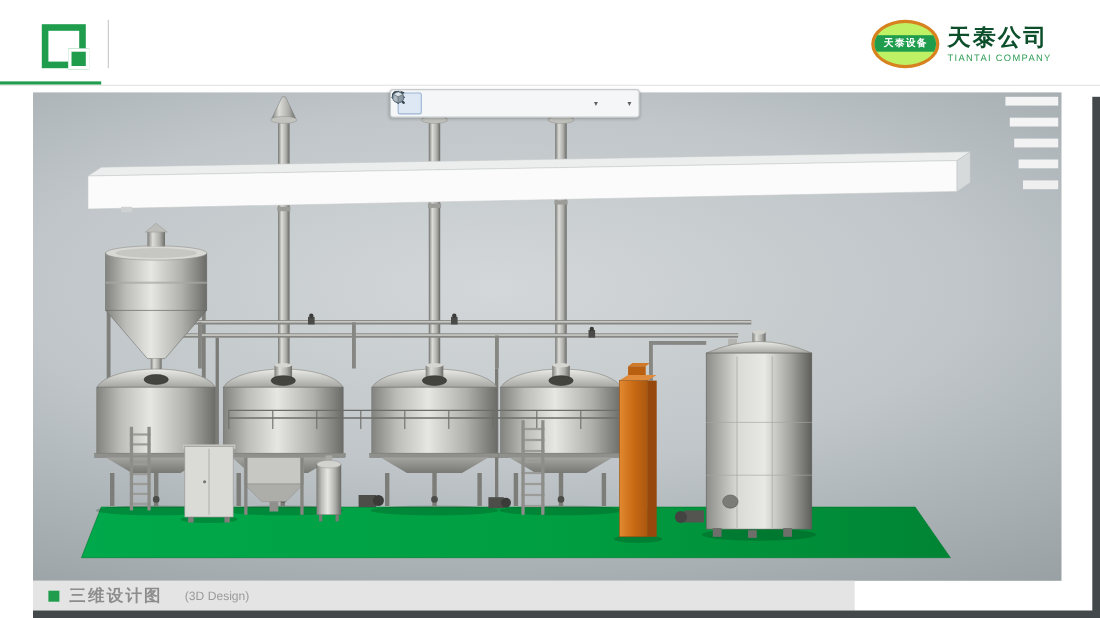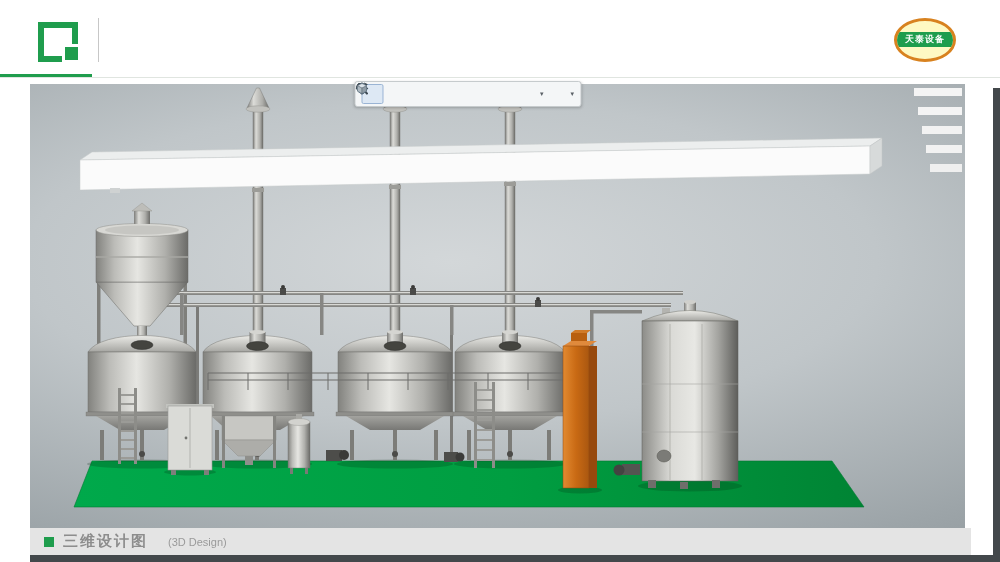--- a/index.html
+++ b/index.html
@@ -17,21 +17,21 @@
   
   .hdr{position:absolute;left:0;top:0;width:1000px;height:80px;display:flex;align-items:center;padding-left:38px;box-sizing:border-box;}
   .logo-mark{position:relative;width:44px;height:48px;flex:0 0 auto;}
   .logo-outer{position:absolute;left:0;top:6px;width:28px;height:28px;border:6px solid var(--accent);}
   .logo-inner{position:absolute;left:24px;top:28px;width:13px;height:13px;background:var(--accent);border:3px solid #fff;}
   .v-div{width:1px;height:44px;background:#c7c7c7;margin:0 16px 0 16px;}
   .title-wrap{display:flex;align-items:baseline;color:#3d3d3d;}
   .title-cn{font-size:29px;font-weight:500;letter-spacing:2px;}
   .title-en{font-size:16px;font-weight:400;margin-left:6px;color:#474747;}
   .brand{margin-left:auto;margin-right:44px;display:flex;align-items:center;gap:7px;}
-  .badge{position:relative;width:56px;height:38px;border:3px solid var(--badge-orange);border-radius:50%;background:#fef9c3;overflow:hidden;flex:0 0 auto;text-decoration:underline;}
+  .badge{position:relative;width:56px;height:38px;border:3px solid var(--badge-orange);border-radius:50%;background:#bef264;overflow:hidden;flex:0 0 auto;text-decoration:underline;}
   .badge-band{position:absolute;left:-4px;right:-4px;top:11px;height:15px;background:var(--accent);color:#fff;font-size:9px;line-height:15px;text-align:center;letter-spacing:1px;font-weight:bold;}
   .brand-text{display:flex;flex-direction:column;line-height:1.05;}
   .brand-cn{font-size:21px;font-weight:bold;color:#0d4f2b;letter-spacing:2px;}
   .brand-en{font-size:8.5px;color:#2f9e55;letter-spacing:1.2px;margin-top:2px;}
   .hdr-line{position:absolute;left:0;top:77px;width:1000px;height:1px;background:#e0e5e0;}
   .hdr-accent{position:absolute;left:0;top:74px;width:92px;height:3px;background:var(--accent);}
 
   
   .viewport{
     position:absolute;left:30px;top:84px;width:935px;height:444px;
@@ -46,21 +46,21 @@
     padding:2px 6px;display:flex;align-items:center;gap:4px;
     box-shadow:0 1px 3px rgba(0,0,0,.22);z-index:5;
   }
   .tb-btn{width:20px;height:18px;display:flex;align-items:center;justify-content:center;border-radius:2px;border:1px solid transparent;}
   .tb-btn svg{width:13px;height:13px;display:block;}
   .tb-btn.active{background:#dde8f4;border:1px solid #9ab4d4;}
   .tb-caret{font-size:7px;color:#5a6066;margin-left:-3px;align-self:center;}
 
   
   .caption{
-    position:absolute;left:30px;top:528px;width:941px;height:27px;background:#e4e4e4;
+    position:absolute;left:30px;top:528px;width:747px;height:27px;background:#e4e4e4;
     display:flex;align-items:center;padding-left:14px;box-sizing:border-box;
   }
   .cap-bullet{width:10px;height:10px;background:var(--accent);margin-right:9px;flex:0 0 auto;}
   .cap-cn{font-size:15px;font-weight:bold;color:#8d8d8d;letter-spacing:2px;}
   .cap-en{font-size:11px;color:#9a9a9a;margin-left:20px;}
 
   
   .edge-right{position:absolute;left:993px;top:88px;width:7px;height:474px;background:#43484b;}
   .edge-bottom{position:absolute;left:30px;top:555px;width:970px;height:7px;background:#43484b;}
 </style>
@@ -71,20 +71,24 @@
 
   <div class="hdr">
     <div class="logo-mark">
       <div class="logo-outer"></div>
       <div class="logo-inner"></div>
     </div>
     <div class="v-div"></div>
     <div class="brand">
       <div class="badge">
         <div class="badge-band">天泰设备</div>
+      </div>
+      <div class="brand-text">
+        <span class="brand-cn">天泰公司</span>
+        <span class="brand-en">TIANTAI COMPANY</span>
       </div>
     </div>
   </div>
   <div class="hdr-accent"></div>
   <div class="hdr-line"></div>
 
   <div class="viewport">
     <div class="cad-toolbar">
         <div class="tb-btn active">
           <svg viewBox="0 0 13 13">

